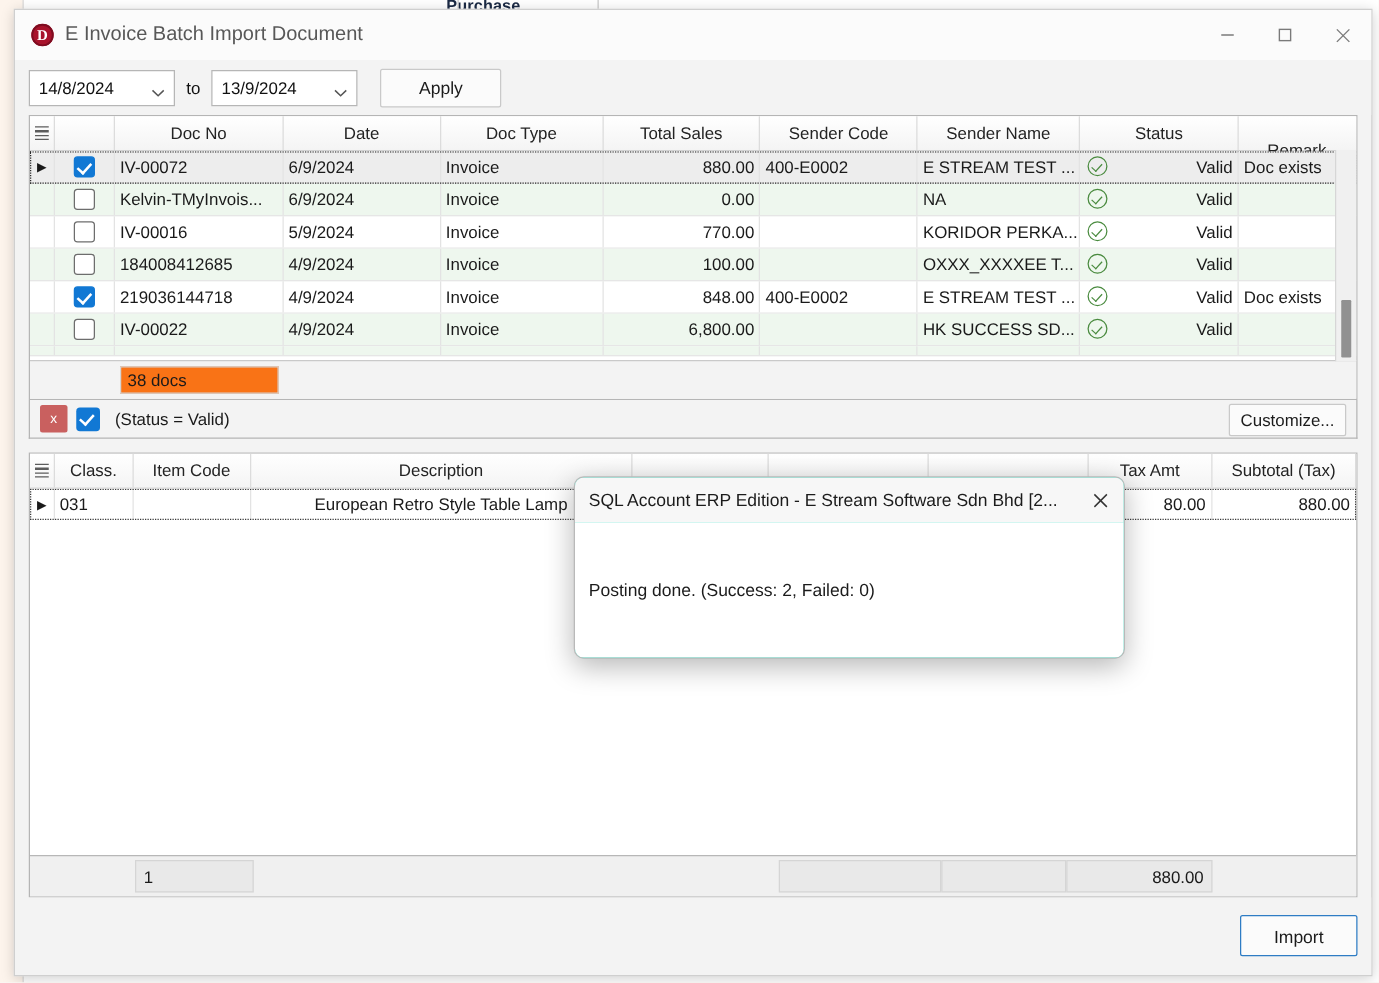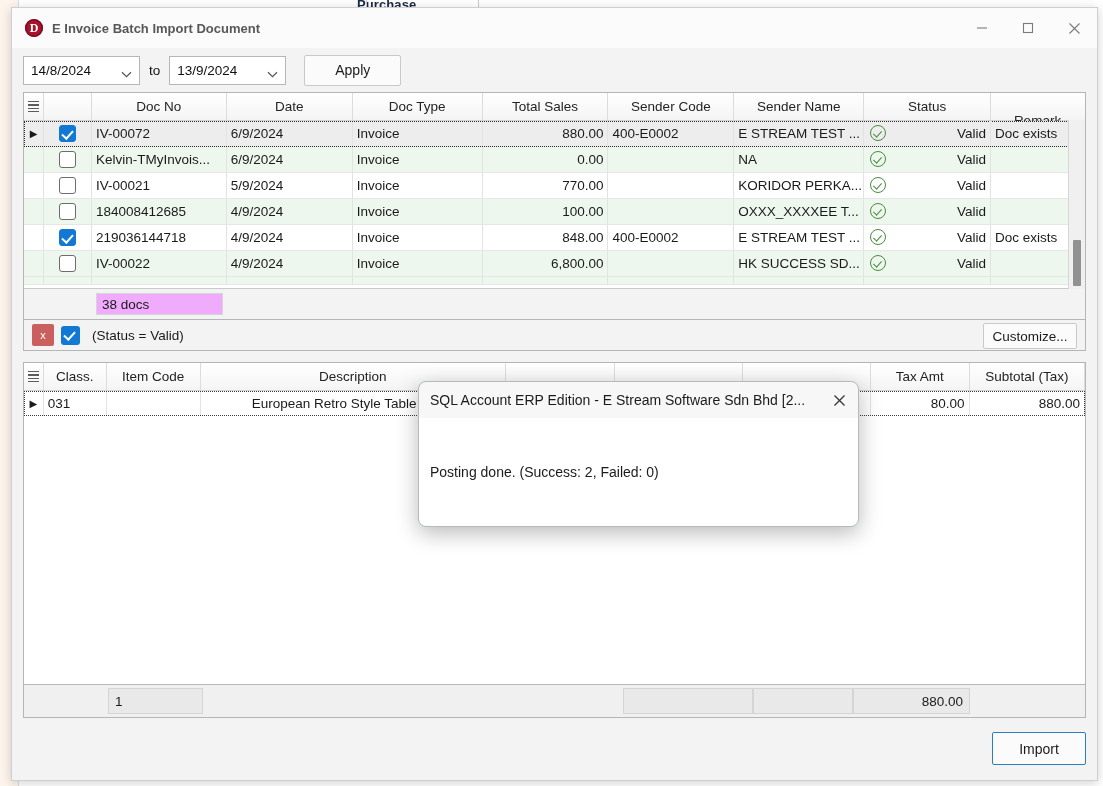--- a/index.html
+++ b/index.html
@@ -36,21 +36,21 @@
     position:absolute;left:11px;top:7px;width:1085px;height:772px;
     background:#f3f3f3;border:1px solid #cfcfcf;
     box-shadow:0 2px 10px rgba(0,0,0,.18);
     z-index:5;display:flex;flex-direction:column;
   }
   .titlebar{height:40px;background:#fbfbfb;display:flex;align-items:center;position:relative;flex:0 0 auto;}
   .title-logo{margin-left:13px;width:18px;height:18px;border-radius:50%;
     background:#a8122b;display:flex;align-items:center;justify-content:center;
     color:#fff;font-size:12px;font-weight:bold;font-family:"Liberation Serif",serif;
     box-shadow:inset 0 0 0 1.5px #7d0c20;}
-  .title-text{margin-left:9px;font-size:13px;color:#585858;font-weight:bold;}
+  .title-text{margin-left:9px;font-size:16px;color:#585858;}
   .wbtns{position:absolute;right:0;top:0;height:40px;display:flex;}
   .wbtn{width:46px;height:40px;display:flex;align-items:center;justify-content:center;color:#7a7a7a;}
   .wbtn svg{display:block;}
 
   
   .toolbar{height:44px;flex:0 0 auto;display:flex;align-items:center;padding-left:11px;background:#f3f3f3;}
   .datebox{
     width:115px;height:27px;background:#fff;border:1px solid #b6b6b6;
     display:flex;align-items:center;position:relative;font-size:13.5px;color:#111;
   }
@@ -96,21 +96,21 @@
   .cb.on{background:#1178d4;border-color:#1178d4;position:relative;}
   .cb.on:after{content:"";position:absolute;left:4px;top:2px;width:5px;height:9px;
       border:solid #fff;border-width:0 2px 2px 0;transform:rotate(42deg);}
   .okicon{width:16px;height:16px;border-radius:50%;border:1.6px solid #4a8b3f;position:relative;box-sizing:border-box;}
   .okicon:after{content:"";position:absolute;left:4px;top:3px;width:4px;height:7px;
       border:solid #4a8b3f;border-width:0 1.6px 1.6px 0;transform:rotate(42deg);}
   .filtericon{width:15px;height:15px;border:1px solid #6a9ad6;background:#eef4fc;
       display:flex;align-items:center;justify-content:center;color:#2f62a8;font-size:10px;box-sizing:border-box;}
   .gfoot{height:30px;background:#f3f3f3;border-top:1px solid #c9c9c9;display:flex;align-items:stretch;flex:0 0 auto;}
   .gfc{display:flex;align-items:center;box-sizing:border-box;font-size:13.5px;color:#1a1a1a;padding:0 5px;}
-  .gfc .pad{background:#f0abfc;border:1px solid #d5d5d5;height:22px;width:100%;
+  .gfc .pad{background:#f97316;border:1px solid #d5d5d5;height:22px;width:100%;
       display:flex;align-items:center;box-sizing:border-box;padding:0 5px;}
   .gfc.num .pad{justify-content:flex-end;}
   .vscroll{position:absolute;right:0;top:27px;width:16px;bottom:30px;background:#f0f0f0;border-left:1px solid #d6d6d6;}
   .vthumb{position:absolute;left:4px;top:120px;width:8px;height:46px;background:#919191;border-radius:1px;}
 
   
   .filterbar{
     margin:0 11px;height:30px;background:#f3f3f3;border:1px solid #b5b5b5;border-top:none;
     display:flex;align-items:center;padding:0 8px;flex:0 0 auto;position:relative;
   }
@@ -137,21 +137,21 @@
   .dfc.num .pad{justify-content:flex-end;}
 
   
   .wfooter{height:62px;flex:0 0 auto;position:relative;background:#f3f3f3;}
   .importbtn{position:absolute;right:11px;top:14px;width:92px;height:31px;background:#fbfbfb;
       border:1px solid #2e7cc4;border-radius:2px;display:flex;align-items:center;justify-content:center;
       font-size:14px;color:#1b1b1b;}
 
   
   .modal{
-    position:absolute;left:418px;top:381px;width:439px;height:144px;z-index:40;
+    position:absolute;left:459px;top:381px;width:439px;height:144px;z-index:40;
     background:#5eead4;border:1px solid #b9b9b9;border-radius:8px;
     box-shadow:0 6px 22px rgba(0,0,0,.28);display:flex;flex-direction:column;overflow:hidden;
   }
   .mtitle{height:36px;background:#f7f7f7;display:flex;align-items:center;flex:0 0 auto;position:relative;}
   .mtitle span.t{margin-left:11px;font-size:14px;color:#1b1b1b;white-space:nowrap;overflow:hidden;}
   .mclose{position:absolute;right:6px;top:6px;width:26px;height:24px;display:flex;align-items:center;
       justify-content:center;color:#333;border-radius:3px;}
   .mbody{flex:1 1 auto;background:#fff;display:flex;align-items:center;padding-left:11px;font-size:14px;color:#1b1b1b;}
   .mfoot{height:47px;background:#f0f0f0;flex:0 0 auto;position:relative;}
   .okbtn{position:absolute;right:14px;top:9px;width:85px;height:27px;background:#fbfbfb;
@@ -304,21 +304,21 @@
             <span class="okicon" style="position:absolute;left:6px;top:4px;"></span>
             <span style="margin-left:auto;">Valid</span>
           </div>
           <div class="gc nb" style="width: 94px;"></div>
         </div>
         <div class="grow">
           <div class="rowmark"></div>
           <div class="cbcell">
             <span class="cb"></span>
           </div>
-          <div class="gc" style="width: 135px;">IV-00021</div>
+          <div class="gc" style="width: 135px;">IV-00016</div>
           <div class="gc" style="width: 126px;">5/9/2024</div>
           <div class="gc" style="width: 130px;">Invoice</div>
           <div class="gc num" style="width: 126px;">770.00</div>
           <div class="gc" style="width: 126px;"></div>
           <div class="gc" style="width: 130px;">KORIDOR PERKA...</div>
           <div class="gc num" style="width: 127px; position: relative;">
             <span class="okicon" style="position:absolute;left:6px;top:4px;"></span>
             <span style="margin-left:auto;">Valid</span>
           </div>
           <div class="gc nb" style="width: 94px;"></div>

